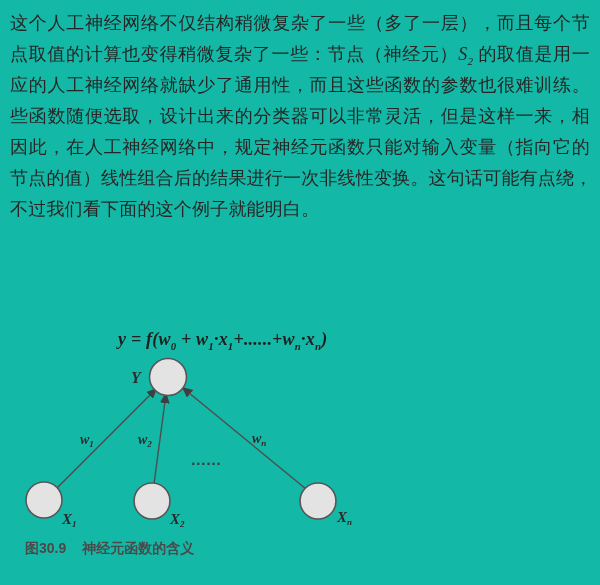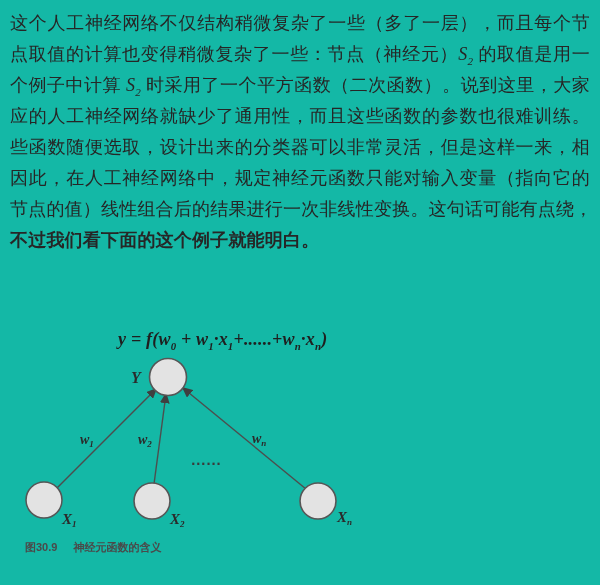--- a/index.html
+++ b/index.html
@@ -5,21 +5,21 @@
   html,body{margin:0;padding:0;background:#ffffff;}
   body{width:600px;height:585px;position:relative;overflow:hidden;
        font-family:"Liberation Serif","DejaVu Serif",serif;}
   .page{position:absolute;inset:0;background:#14b8a6;}
 
   
   .para{position:absolute;top:8px;left:10px;width:580px;
         font-size:18px;line-height:31px;color:#262626;
         letter-spacing:0.2px;}
   .tline{text-align:justify;text-align-last:justify;white-space:nowrap;}
-  .tline.last{text-align:center;text-align-last:left;font-weight:bold;}
+  .tline.last{text-align:center;text-align-last:left;}
   .tline sub{font-size:0.62em;line-height:0;}
   .mvar{font-style:italic;font-family:"Liberation Serif",serif;}
 
   
   .formula{position:absolute;top:329px;left:118px;
            font-size:18px;font-style:italic;font-weight:600;color:#1f1f1f;
            font-family:"Liberation Serif","DejaVu Serif",serif;
            letter-spacing:0.2px;white-space:nowrap;}
   .formula sub{font-size:0.6em;line-height:0;font-style:italic;}
 
@@ -29,32 +29,31 @@
   .diagram circle{stroke:#565656;stroke-width:1.6;}
   .dlabel{font-family:"Liberation Serif","DejaVu Serif",serif;
           font-style:italic;font-weight:600;fill:#2b2b2b;}
   .dsub{font-size:9px;}
   .dots{font-family:"DejaVu Sans",sans-serif;font-weight:700;fill:#3a3a3a;
         font-style:normal;letter-spacing:0.5px;font-size:12px;}
 
   
   .caption{position:absolute;top:540px;left:25px;
            font-family:"Liberation Sans","DejaVu Sans",sans-serif;
-           font-size:11px;font-weight:600;color:#4a4a4a;}
+           font-size:14px;font-weight:600;color:#4a4a4a;}
   .caption .cap-num{margin-right:16px;}
 </style>
 </head>
 <body>
 
 <div class="page">
 
   <div class="para" id="para">
       <div class="tline">这个人工神经网络不仅结构稍微复杂了一些（多了一层），而且每个节</div>
       <div class="tline"><span>点取值的计算也变得稍微复杂了一些：节点（神经元）</span><span class="mvar">S</span><sub class="mvar">2</sub><span> 的取值是用一</span></div>
-      <div class="tline"><span>个例子中计算 </span><span class="mvar">S</span><sub class="mvar">2</sub><span> 时采用了一个平方函数（二次函数）。说到这里，大家</span></div>
       <div class="tline">应的人工神经网络就缺少了通用性，而且这些函数的参数也很难训练。</div>
       <div class="tline">些函数随便选取，设计出来的分类器可以非常灵活，但是这样一来，相</div>
       <div class="tline">因此，在人工神经网络中，规定神经元函数只能对输入变量（指向它的</div>
       <div class="tline">节点的值）线性组合后的结果进行一次非线性变换。这句话可能有点绕，</div>
       <div class="tline last">不过我们看下面的这个例子就能明白。</div>
     </div>
 
   <div class="formula" id="formula"><span>y = f(w</span><sub>0</sub><span> + w</span><sub>1</sub><span>·x</span><sub>1</sub><span>+......+w</span><sub>n</sub><span>·x</span><sub>n</sub><span>)</span></div>
 
   <svg class="diagram" width="600" height="190" viewBox="0 0 600 190">

